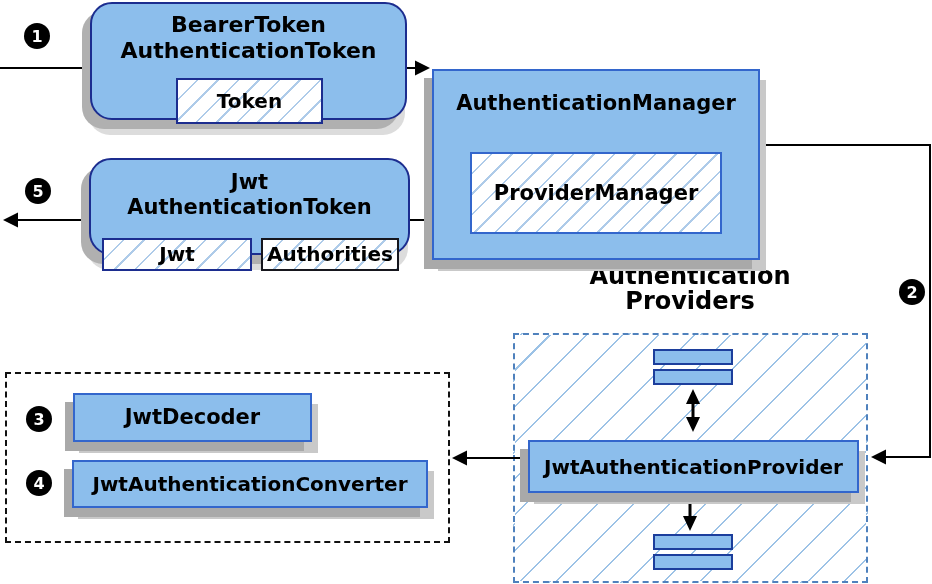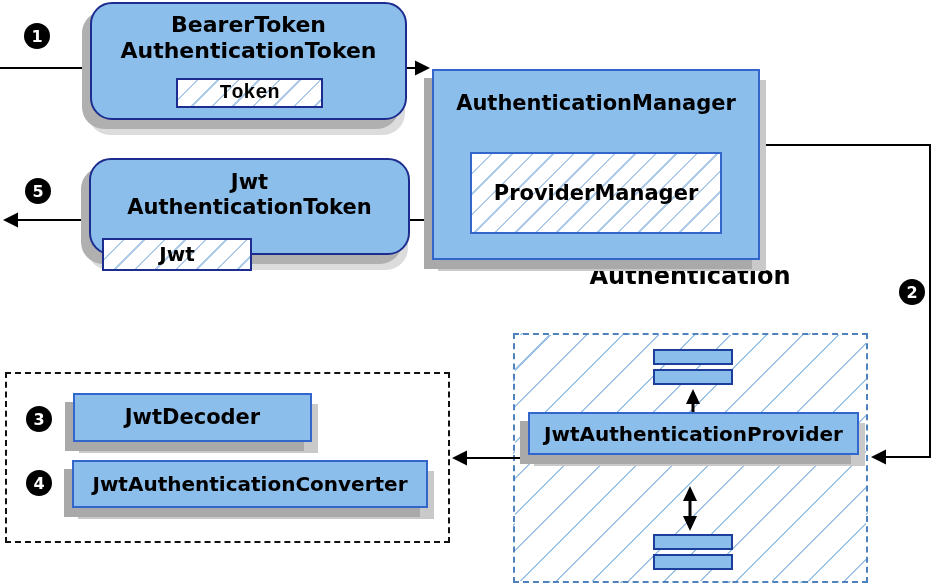--- a/index.html
+++ b/index.html
@@ -62,20 +62,21 @@
 <body>
 
 <div class="canvas">
 
   <div class="providers-box hatch-lg"></div>
 
   <div class="black-dashed"></div>
 
   <div class="group-title">
     <div>Authentication</div>
+    <div>Providers</div>
   </div>
 
   <svg class="wires" width="932" height="584" viewBox="0 0 932 584">
 
     <line x1="0" y1="68" x2="416" y2="68" stroke="#000" stroke-width="2"></line>
     <path d="M430,68 L415,60.5 L415,75.5 Z" fill="#000"></path>
 
     <line x1="16" y1="220" x2="432" y2="220" stroke="#000" stroke-width="2"></line>
     <path d="M3,220 L18,212.5 L18,227.5 Z" fill="#000"></path>
 
@@ -90,38 +91,39 @@
     <path d="M693,432 L686,417 L700,417 Z" fill="#000"></path>
 
     <line x1="690" y1="500" x2="690" y2="517" stroke="#000" stroke-width="3"></line>
     <path d="M690,486 L683,501 L697,501 Z" fill="#000"></path>
     <path d="M690,531 L683,516 L697,516 Z" fill="#000"></path>
   </svg>
 
   <div class="box rounded t22" style="left:68px;top:2px;width:317px;height:118px;padding-top:8px;">
     <div>BearerToken</div>
     <div>AuthenticationToken</div>
-    <div class="chip hatch-sm t20" style="left:84px;top:74px;width:147px;height:30px;font-family:Liberation Mono, monospace;">Token</div>
+    <div class="chip hatch-sm t20" style="left:84px;top:74px;width:147px;height:46px;">Token</div>
   </div>
 
   <div class="box rect t21" style="left:432px;top:69px;width:328px;height:191px;padding-top:20px;">
     <div>AuthenticationManager</div>
     <div class="chip hatch-sm t21" style="left:36px;top:54px;width:252px;height:82px;border-color:#3366cc;margin-top:27px;">ProviderManager</div>
   </div>
 
   <div class="box rounded t21" style="left:67px;top:158px;width:321px;height:97px;padding-top:10px;">
     <div>Jwt</div>
     <div>AuthenticationToken</div>
     <div class="chip hatch-sm t20" style="left:11px;top:78px;width:150px;height:33px;">Jwt</div>
+    <div class="chip hatch-sm t20" style="left:170px;top:78px;width:138px;height:33px;border-color:#16161d;">Authorities</div>
   </div>
 
   <div class="small-rect" style="left:653px;top:349px;"></div>
   <div class="small-rect" style="left:653px;top:369px;"></div>
 
-  <div class="box rect flexc t20" style="left:528px;top:412px;width:331px;height:43px;">JwtAuthenticationProvider</div>
+  <div class="box rect flexc t20" style="left:528px;top:440px;width:331px;height:53px;">JwtAuthenticationProvider</div>
 
   <div class="small-rect" style="left:653px;top:534px;"></div>
   <div class="small-rect" style="left:653px;top:554px;"></div>
 
   <div class="box rect flexc t20" style="left:72px;top:460px;width:356px;height:48px;">JwtAuthenticationConverter</div>
 
   <div class="box rect flexc t21" style="left:73px;top:393px;width:239px;height:49px;">JwtDecoder</div>
 
   <div class="badge" style="left:24px;top:23px;">1</div>
   <div class="badge" style="left:899px;top:279px;">2</div>

